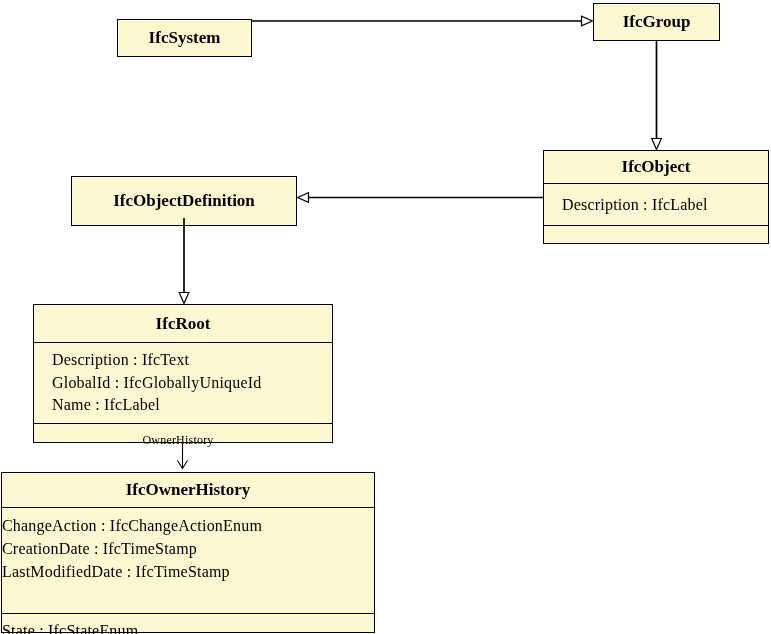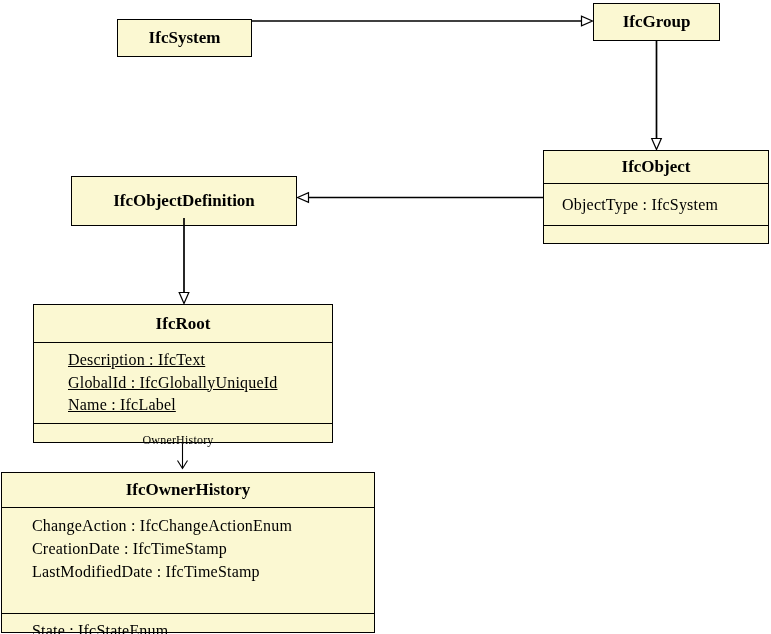--- a/index.html
+++ b/index.html
@@ -79,42 +79,42 @@
     <div class="uml-title" style="flex:1 1 auto;">IfcSystem</div>
   </div>
 
   <div class="uml-box" style="left:593px; top:3px; width:127px; height:38px;">
     <div class="uml-title" style="flex:1 1 auto;border-radius:16px;">IfcGroup</div>
   </div>
 
   <div class="uml-box" style="left:543px; top:150px; width:226px; height:94px;">
     <div class="uml-title" style="height:32px;">IfcObject</div>
     <div class="uml-attrs" style="height:42px; display:flex; align-items:center; padding-left:18px;">
-      <div class="uml-attr-line">ObjectType : IfcSystem</div>
+      <div class="uml-attr-line">Description : IfcLabel</div>
     </div>
     <div class="uml-empty"></div>
   </div>
 
   <div class="uml-box" style="left:71px; top:176px; width:226px; height:50px;">
     <div class="uml-title" style="flex:1 1 auto;">IfcObjectDefinition</div>
   </div>
 
   <div class="uml-box" style="left:33px; top:304px; width:300px; height:139px;">
     <div class="uml-title" style="height:37px;">IfcRoot</div>
-    <div class="uml-attrs" style="height:81px; padding:6px 0 0 34px;text-decoration:underline;">
+    <div class="uml-attrs" style="height:81px; padding:6px 0 0 18px;">
       <div class="uml-attr-line" style="line-height:22.5px;">Description : IfcText</div>
       <div class="uml-attr-line" style="line-height:22.5px;">GlobalId : IfcGloballyUniqueId</div>
       <div class="uml-attr-line" style="line-height:22.5px;">Name : IfcLabel</div>
     </div>
     <div class="uml-empty"></div>
   </div>
 
   <div class="uml-box" style="left:1px; top:472px; width:374px; height:161px;">
     <div class="uml-title" style="height:34px;">IfcOwnerHistory</div>
-    <div class="uml-attrs" style="height:106px; padding:6px 0 0 30px;">
+    <div class="uml-attrs" style="height:106px; padding:6px 0 0 0;">
       <div class="uml-attr-line" style="line-height:23px;">ChangeAction : IfcChangeActionEnum</div>
       <div class="uml-attr-line" style="line-height:23px;">CreationDate : IfcTimeStamp</div>
       <div class="uml-attr-line" style="line-height:23px;">LastModifiedDate : IfcTimeStamp</div>
       <div class="uml-attr-line" style="line-height:23px;margin-top:36px;">State : IfcStateEnum</div>
     </div>
     <div class="uml-empty"></div>
   </div>
 
   <svg id="edges-svg" viewBox="0 0 771 634" xmlns="http://www.w3.org/2000/svg">
 

